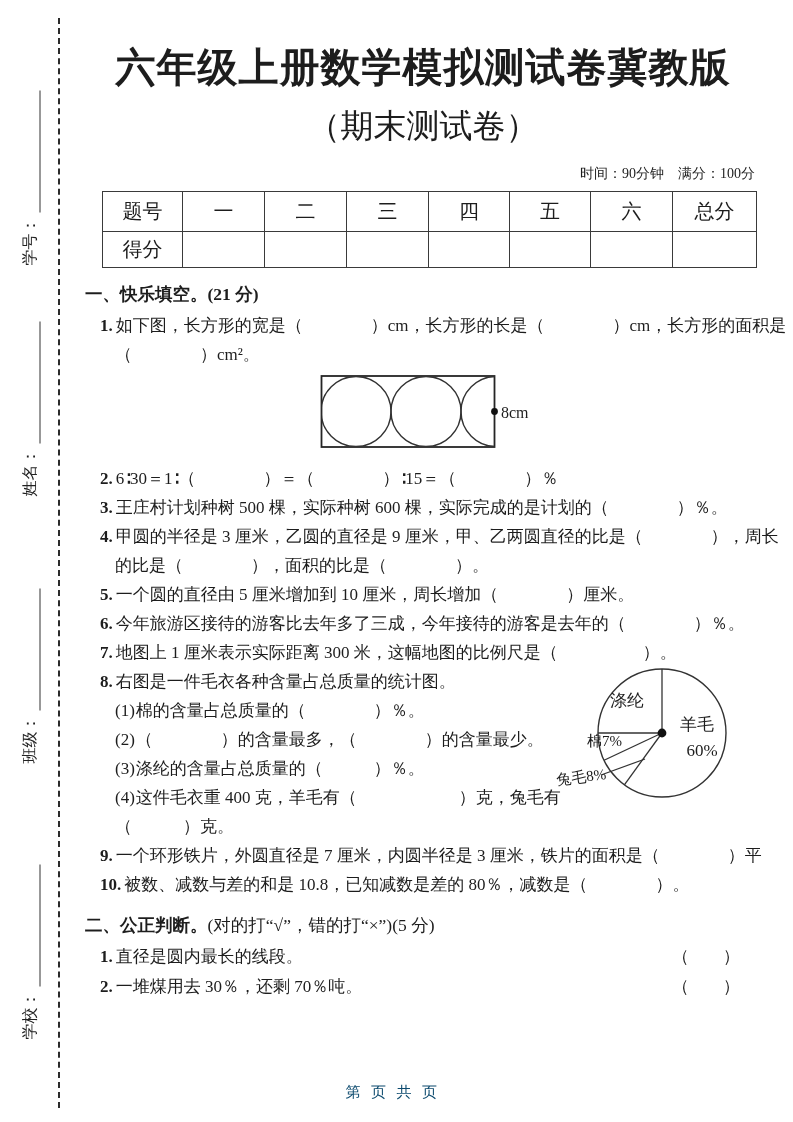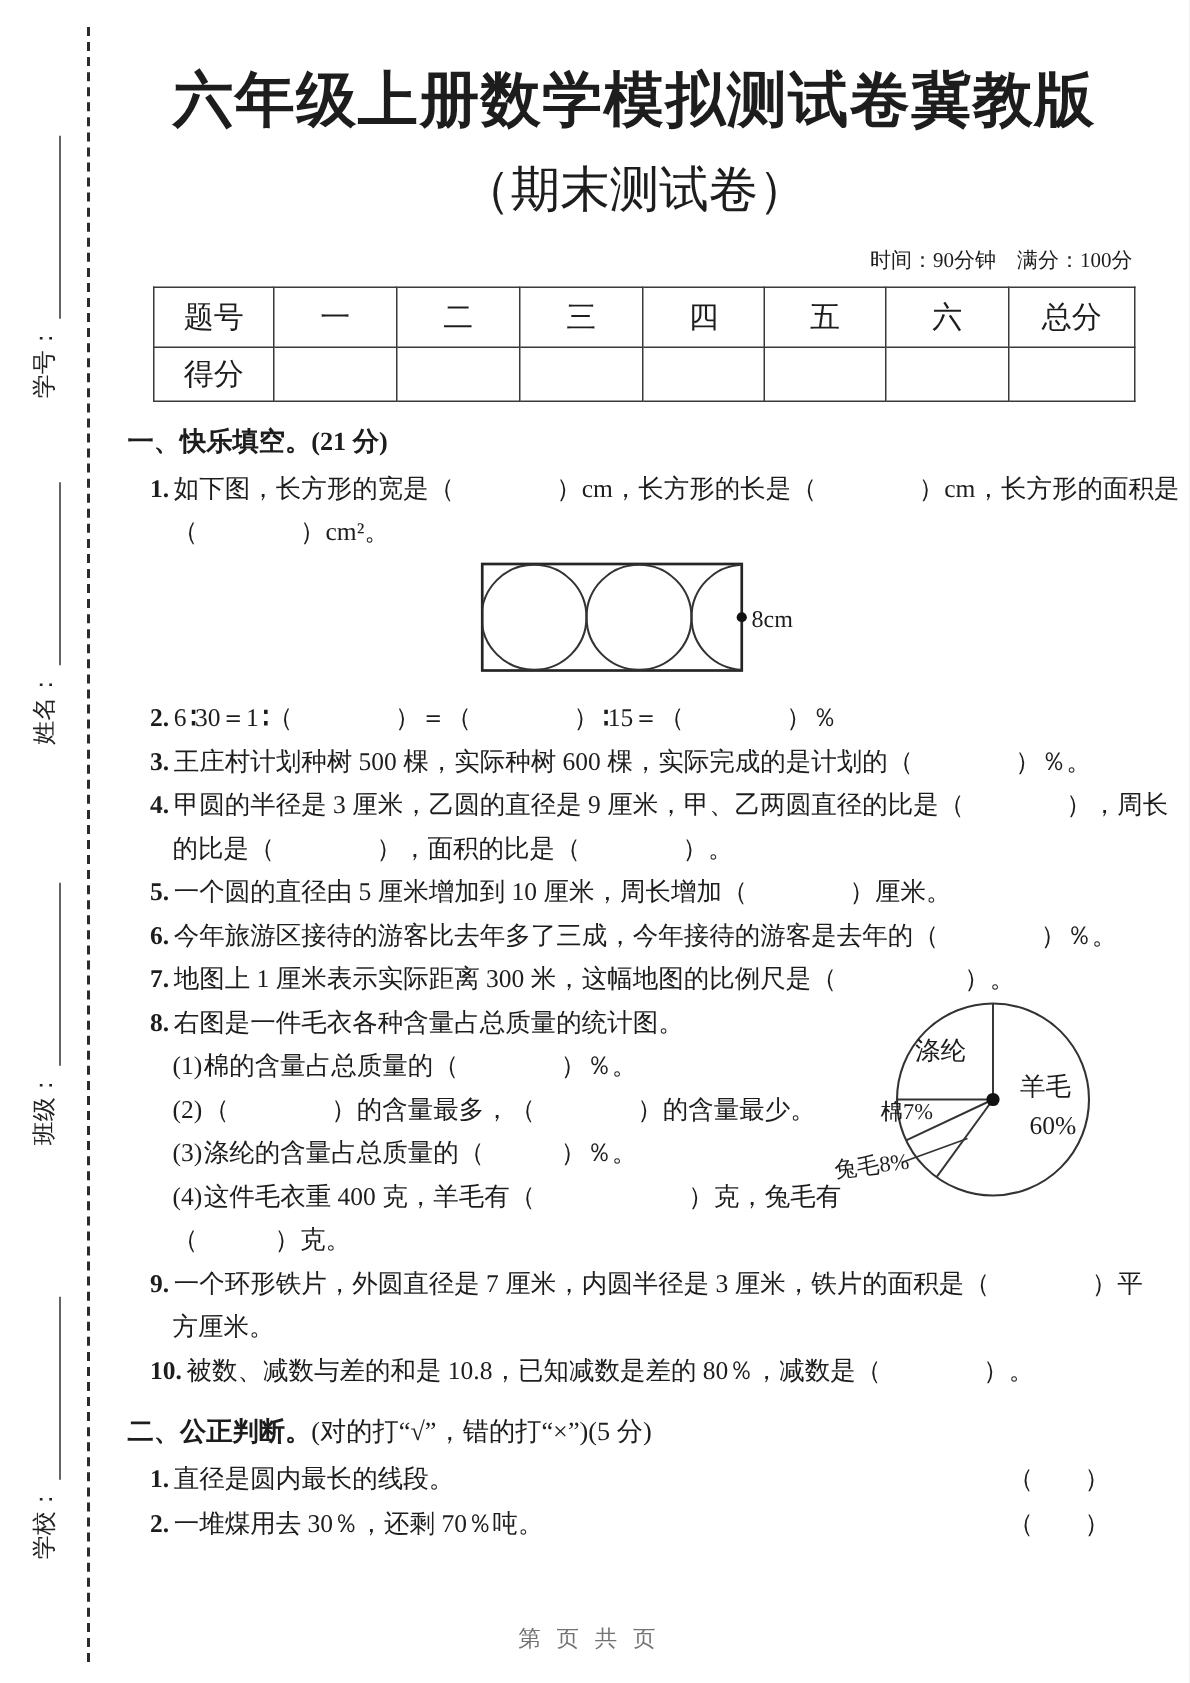--- a/index.html
+++ b/index.html
@@ -34,21 +34,21 @@
 
   .fig1{margin:5px 0 12px 235px;line-height:0;}
 
   .pie-box{float:right;width:222px;height:150px;margin:0;}
   .clear{clear:both;height:0;}
 
   .jrow{position:relative;font-size:17px;line-height:30px;padding-left:15px;white-space:nowrap;}
   .jbracket{position:absolute;left:587px;top:0;}
 
   .footer{position:absolute;left:0;right:0;bottom:20px;text-align:center;font-size:15px;
-          letter-spacing:0.7em;color:#737373;}
+          letter-spacing:0.7em;color:#0c4a6e;}
   svg text{font-family:"Liberation Serif","DejaVu Serif",serif;fill:#1d1d1d;}
 </style>
 </head>
 <body>
 
 <div class="page">
 
   <div class="fold-line"></div>
   <div class="side-field" style="left:30px;top:178px;">
     <span>学号：</span>
@@ -186,21 +186,20 @@
     </div>
     <div class="qc">
       <span class="subnum">(4)</span><span>这件毛衣重 400 克，羊毛有（　　　　　　）克，兔毛有</span>
     </div>
     <div class="qc">（　　　）克。</div>
     <div class="clear"></div>
 
     <div class="ql">
       <span class="num">9.</span><span>一个环形铁片，外圆直径是 7 厘米，内圆半径是 3 厘米，铁片的面积是（　　　　）平</span>
     </div>
-    <div class="qc">方厘米。</div>
     <div class="ql">
       <span class="num">10.</span><span>被数、减数与差的和是 10.8，已知减数是差的 80％，减数是（　　　　）。</span>
     </div>
 
     <div class="sec-head">
       <span>二、公正判断。</span><span class="normal">(对的打“√”，错的打“×”)(5 分)</span>
     </div>
     <div class="jrow">
       <span class="num">1.</span><span>直径是圆内最长的线段。</span>
       <span class="jbracket">（　　）</span>

